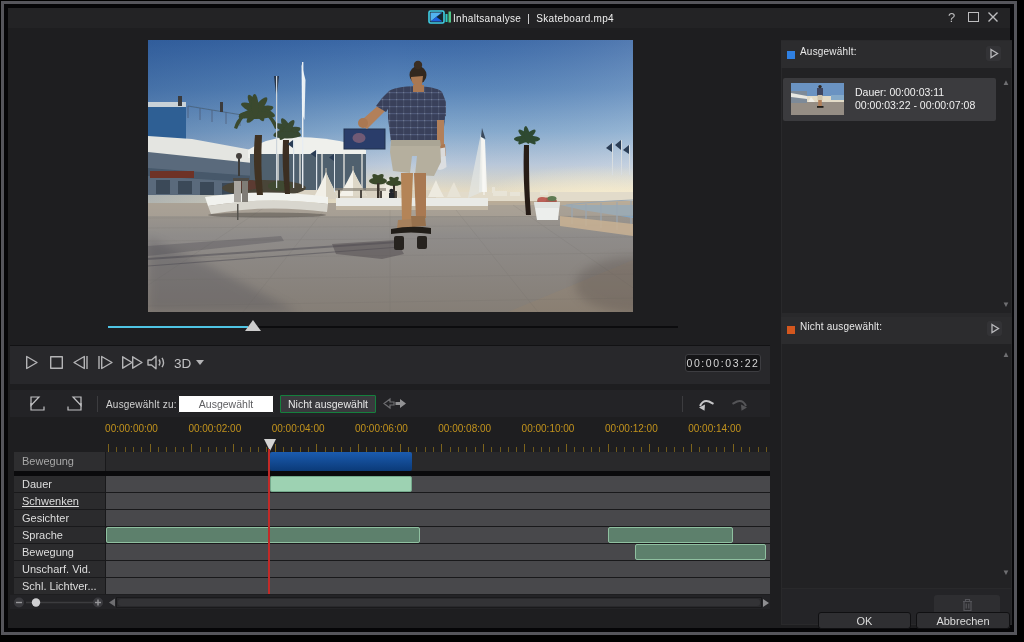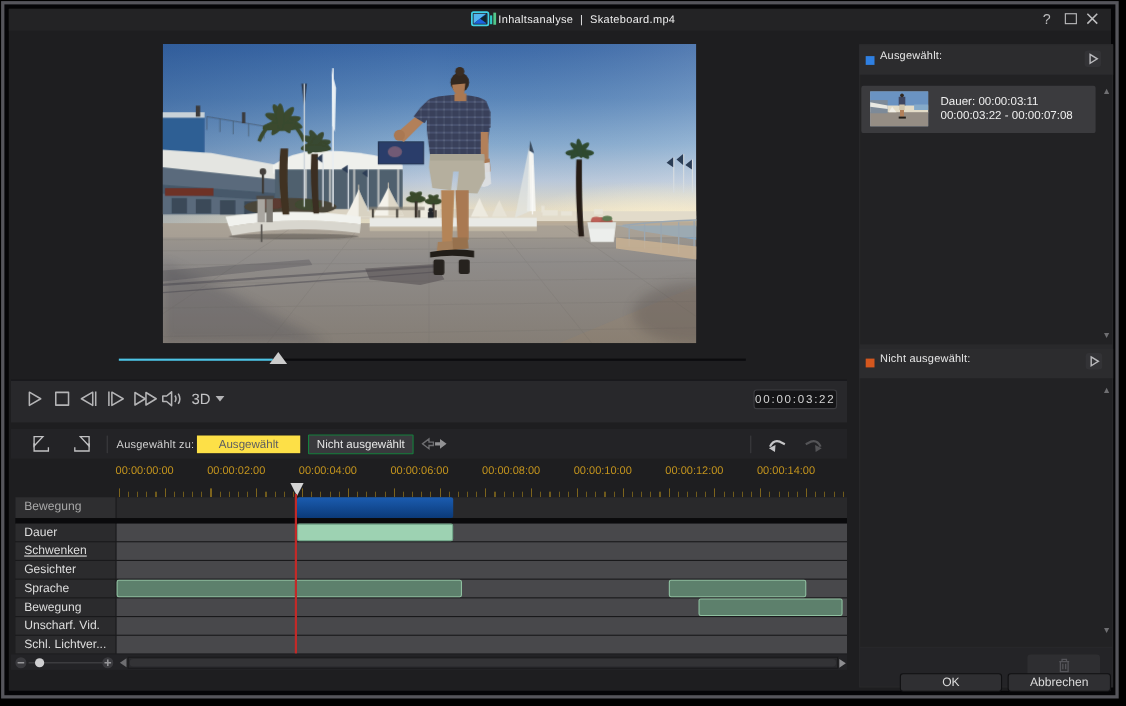--- a/index.html
+++ b/index.html
@@ -18,21 +18,21 @@
   #seek-prog{left:100px;top:318px;width:140px;height:2px;background:#4fc4e4;}
   #seek-thumb{left:237px;top:312px;width:0;height:0;border-left:8px solid transparent;border-right:8px solid transparent;border-bottom:11px solid #cccccc;}
   
   #ctrlbar{left:2px;top:337px;width:760px;height:38px;background:#28282b;border-top:1px solid #121214;}
   #timecode{left:677px;top:346px;width:74px;height:16px;background:#151517;border:1px solid #3d3d41;border-radius:3px;color:#d6d6d6;font-size:10.5px;text-align:center;line-height:16px;letter-spacing:1.6px;}
   
   #toolbar{left:2px;top:382px;width:760px;height:27px;background:#232326;}
   .vsep{width:1px;background:#3c3c3f;}
   #lbl-hinzu{left:98px;top:391px;font-size:10px;color:#d2d2d2;letter-spacing:.2px;}
   .tbtn{top:387px;height:16px;font-size:10.5px;white-space:nowrap;text-align:center;border-radius:1px;}
-  #btn-ausg{left:170px;width:94px;background:#fde047;border:1px solid #212123;color:#5e5e61;line-height:16px;}
+  #btn-ausg{left:170px;width:94px;background:#ffffff;border:1px solid #212123;color:#5e5e61;line-height:16px;}
   #btn-nausg{left:272px;width:94px;white-space:nowrap;background:#39393d;border:1px solid #15803d;color:#e6e6e6;line-height:16px;}
   
   .tstamp{top:415px;font-size:10px;color:#c2931d;width:60px;text-align:center;}
   #ticks1{left:100px;top:439px;width:662px;height:5px;
     background:repeating-linear-gradient(90deg,#6f5a1c 0,#6f5a1c 1px,transparent 1px,transparent 8.33px);}
   #ticks2{left:100px;top:436px;width:662px;height:8px;
     background:repeating-linear-gradient(90deg,#7d641d 0,#7d641d 1px,transparent 1px,transparent 41.65px);}
   #playhead{left:256px;top:431px;width:0;height:0;border-left:6px solid transparent;border-right:6px solid transparent;border-top:12px solid #d4d4d4;}
   #redline{left:260px;top:441px;width:2px;height:145px;background:#c22a28;z-index:30;}
   

